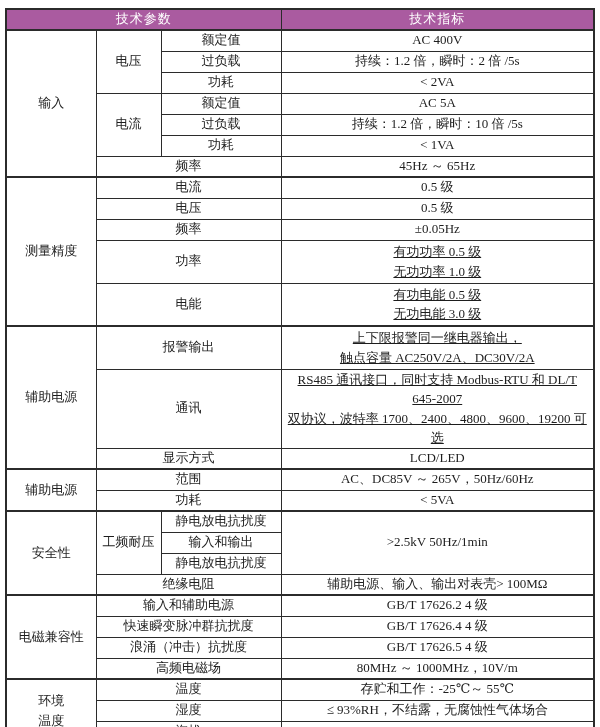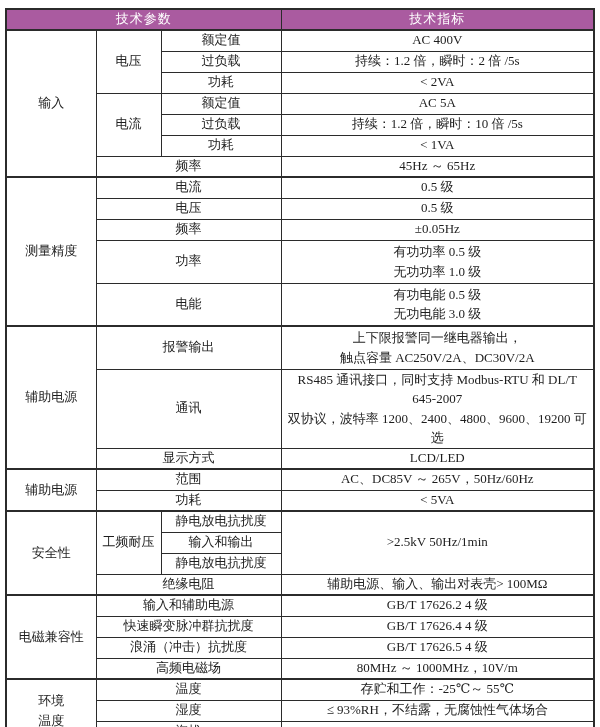--- a/index.html
+++ b/index.html
@@ -40,21 +40,21 @@
     background: var(--header-bg);
     color: var(--header-text);
     font-weight: normal;
     font-size: 13px;
     height: 21px;
     letter-spacing: 1px;
   }
   tr.single { height: 21px; }
   tr.dbl { height: 43px; }
   tr.sec > td { border-top: 2px solid var(--border); }
-  td.lines span { display: block; line-height: 1.5; }
+  td.lines span { display: block; line-height: 1.5; text-decoration: underline; }
   td.stack span { display: block; line-height: 1.5; font-family: Liberation Serif, serif; }
 </style>
 </head>
 <body>
 
 <table class="spec">
   <colgroup>
     <col class="c1">
       <col class="c2">
       <col class="c3">
@@ -132,21 +132,21 @@
     <td colspan="2">报警输出</td>
     <td class="lines">
       <span>上下限报警同一继电器输出，</span>
       <span>触点容量 AC250V/2A、DC30V/2A</span>
     </td>
   </tr>
   <tr class="dbl">
     <td colspan="2">通讯</td>
     <td class="lines">
       <span>RS485 通讯接口，同时支持 Modbus-RTU 和 DL/T 645-2007</span>
-      <span>双协议，波特率 1200、2400、4800、9600、19200 可选</span>
+      <span>双协议，波特率 1700、2400、4800、9600、19200 可选</span>
     </td>
   </tr>
   <tr class="single">
     <td colspan="2">显示方式</td>
     <td>LCD/LED</td>
   </tr>
 
   <tr class="single sec">
     <td rowspan="2">辅助电源</td>
     <td colspan="2">范围</td>

